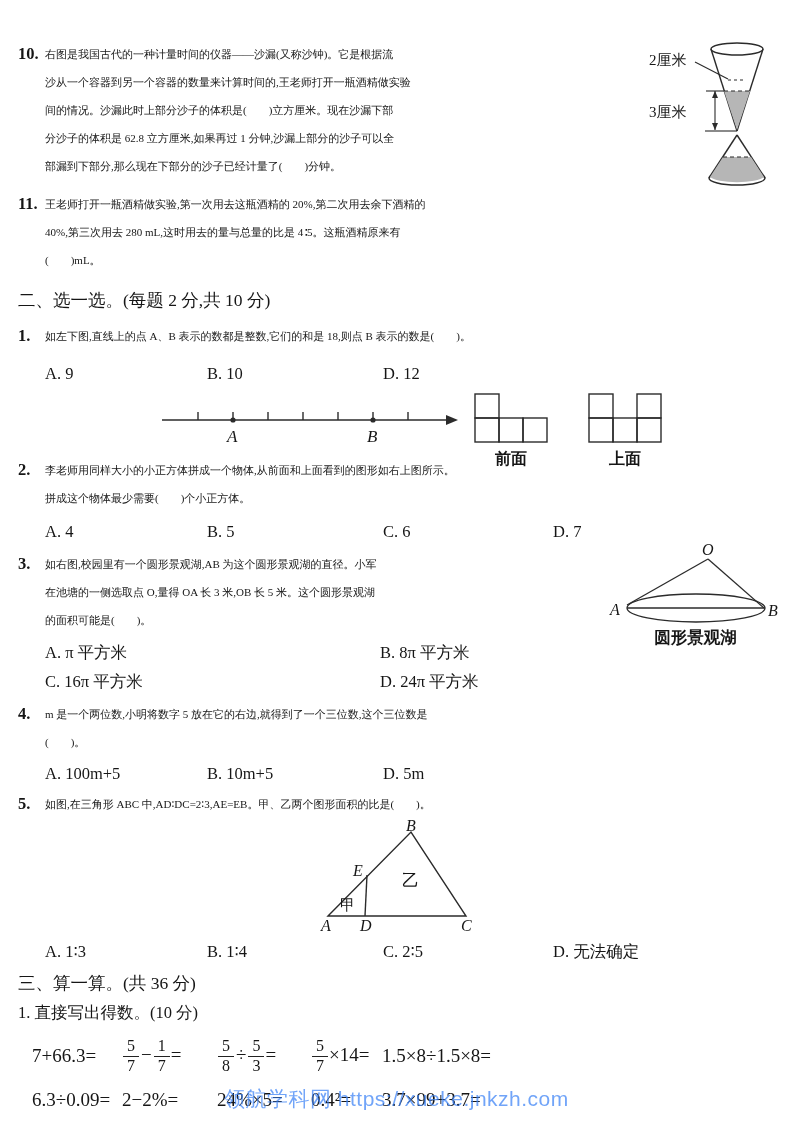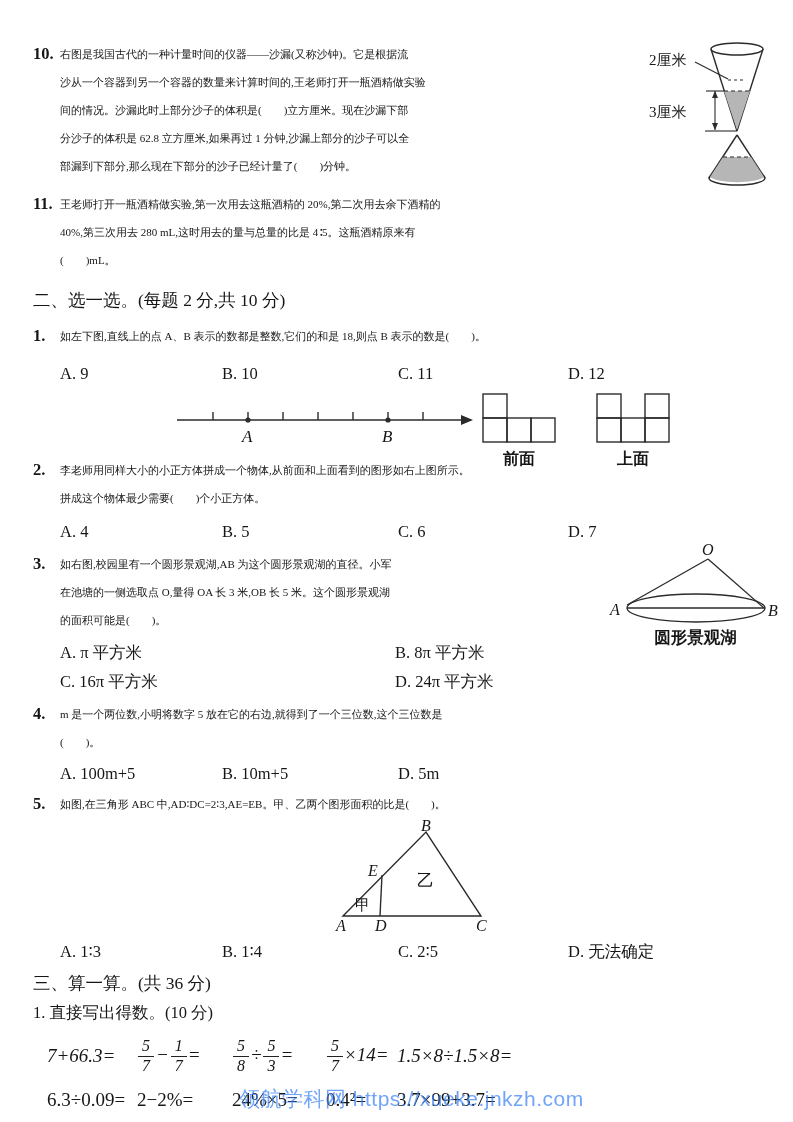--- a/index.html
+++ b/index.html
@@ -2,21 +2,21 @@
 <html><head>
 <meta charset="utf-8">
 <style>
   * { margin:0; padding:0; box-sizing:border-box; }
   html,body { background:#ffffff; }
   body {
     width:793px; height:1122px; overflow:hidden;
     font-family:"Liberation Serif","DejaVu Serif",serif;
     color:#161616;
   }
-  .page { position:relative; width:793px; height:1122px; padding:40px 26px 0 33px; }
+  .page { position:relative; width:793px; height:1122px; padding:40px 26px 0 18px; }
 
   .q { position:relative; }
   .qrow { display:flex; }
   .qn { flex:none; width:27px; font-weight:bold; font-size:16.5px; line-height:28px; }
   .qbody { flex:1; position:relative; }
   .tline { font-size:11px; line-height:28px; white-space:nowrap; }
 
   .sec-title { font-weight:normal; font-size:17.5px; line-height:26px; }
 
   .optrow {
@@ -41,21 +41,21 @@
   .hourglass-box { position:absolute; right:-14px; top:-2px; width:132px; height:150px; }
   .lake-box { position:absolute; right:-16px; top:-8px; width:175px; text-align:center; }
   .lake-caption { font-size:16.5px; font-weight:bold; line-height:20px; }
 
   .tri-wrap { margin:2px 0 0 298px; width:175px; }
   .q5opts { margin-top:4px; }
 
   .sub-line { font-size:16.5px; line-height:26px; }
 
   .calcrow { margin-left:14px; display:flex; align-items:center; font-size:19px; }
-  .calcrow.r1 { margin-top:8px; height:44px;font-style:italic; }
+  .calcrow.r1 { margin-top:8px; height:44px; }
   .calcrow.r2 { margin-top:8px; height:28px; position:relative; }
   .ccell { flex:none; }
   .c1 { width:90px; } .c2 { width:95px; } .c3 { width:94px; } .c4 { width:71px; }
   .c5 { flex:1; }
   .frac { display:inline-block; vertical-align:-0.6em; text-align:center; line-height:1.02; font-size:16px; margin:0 1px; }
   .frac .fn { display:block; padding:0 4px 1px; border-bottom:1.4px solid #222; }
   .frac .fd { display:block; padding:1px 4px 0; }
   .cop { margin:0 1px; }
 
   .watermark {
@@ -124,21 +124,20 @@
 
   <div class="q qrow mt9">
     <div class="qn">1.</div>
     <div class="qbody">
       <div class="tline">如左下图,直线上的点 A、B 表示的数都是整数,它们的和是 18,则点 B 表示的数是(　　)。</div>
     </div>
   </div>
   <div class="optrow">
     <span>A. 9</span>
     <span>B. 10</span>
-    <span>C. 11</span>
     <span>D. 12</span>
   </div>
   <div class="figband">
     <div class="nl-wrap">
       <svg width="300" height="46" viewBox="0 0 300 46">
         <g stroke="#2b2b2b" stroke-width="1.4">
           <line x1="4" y1="20" x2="288" y2="20"></line>
           <line x1="40" y1="12" x2="40" y2="20"></line>
             <line x1="75" y1="12" x2="75" y2="20"></line>
           <line x1="110" y1="12" x2="110" y2="20"></line>

